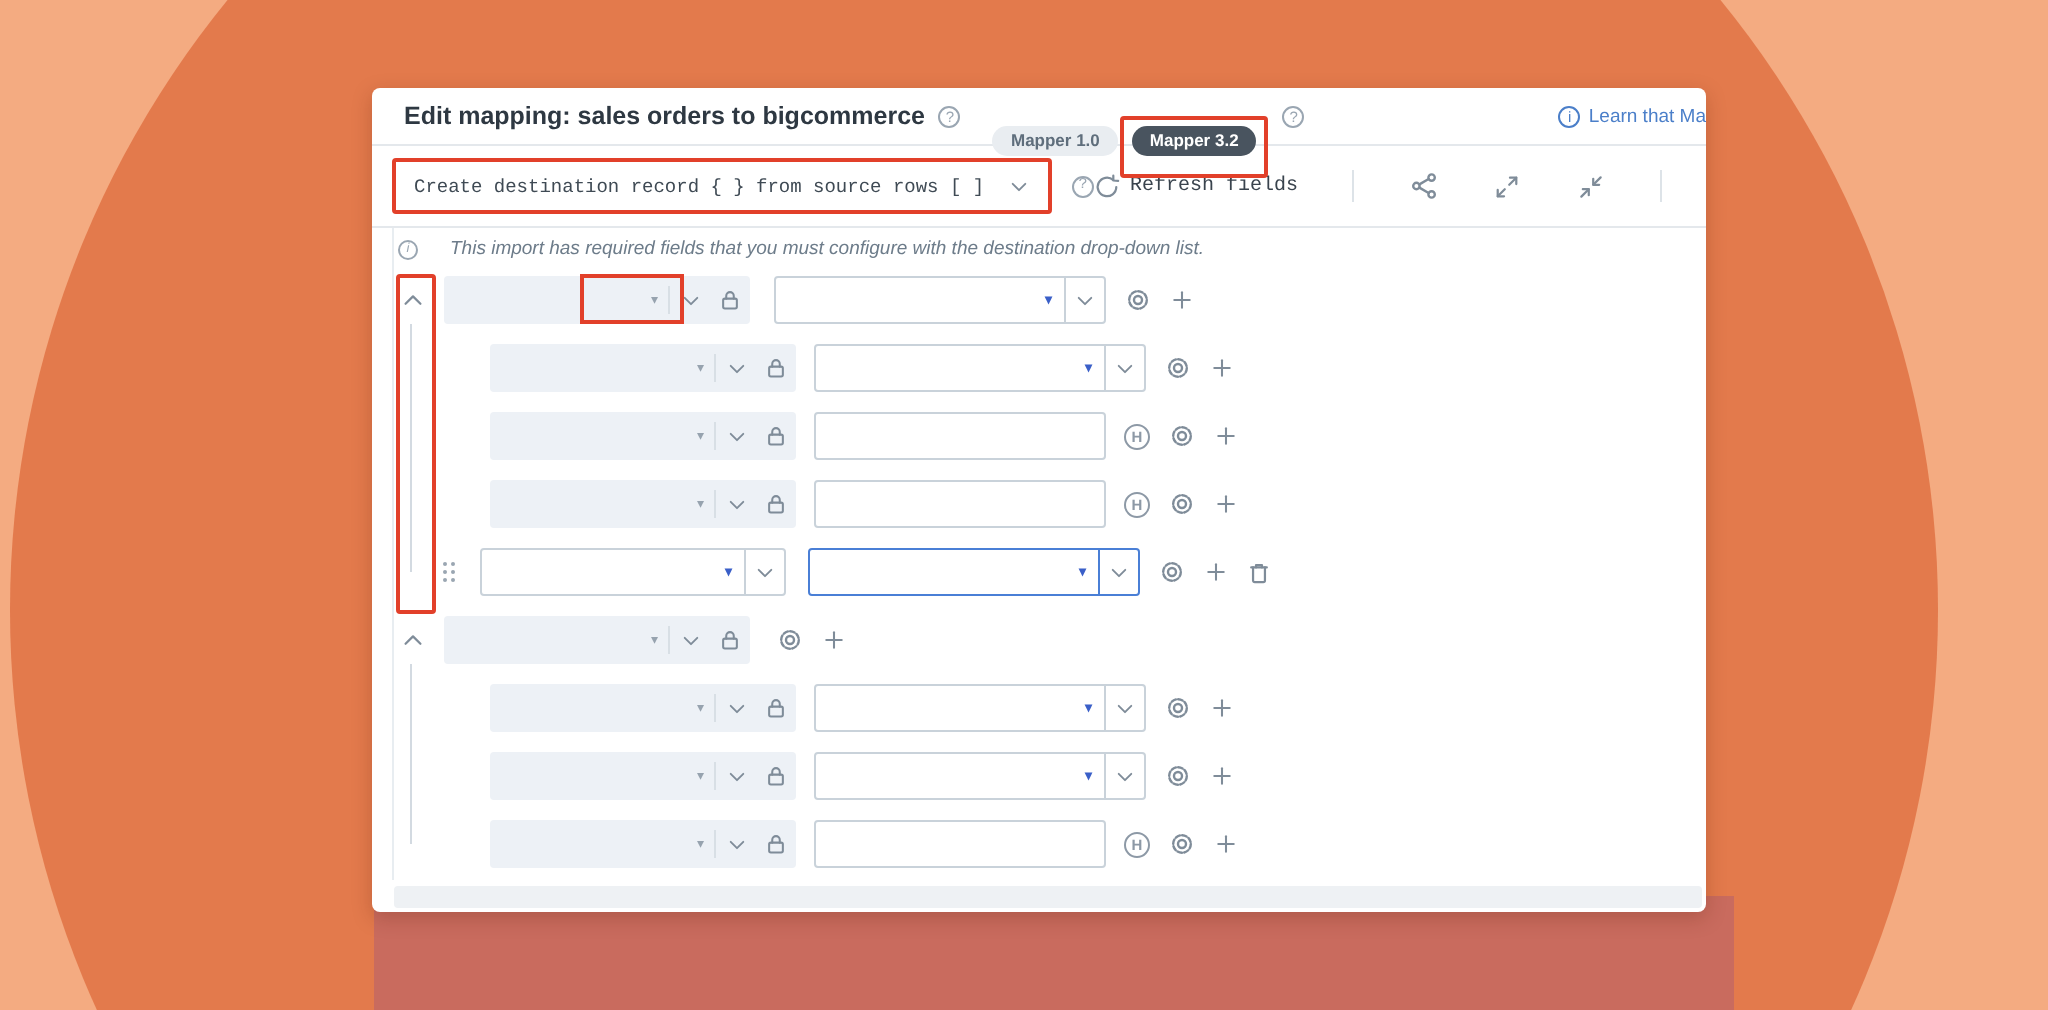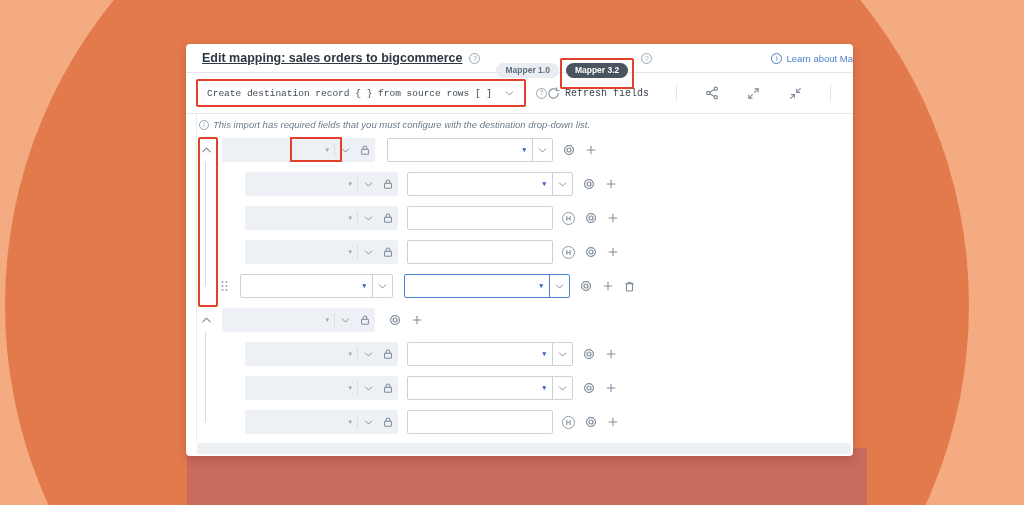--- a/index.html
+++ b/index.html
@@ -11,21 +11,21 @@
                border-radius:50%; background:#e37a4c; }
   .bg-shadow { position:absolute; left:187px; top:448px; width:680px; height:57px; background:#c96b5e; }
 
   .panel { position:absolute; left:186px; top:44px; width:667px; height:412px;
            background:#ffffff; border-radius:4px; overflow:hidden;
            box-shadow:0 3px 10px rgba(90,30,10,.25); }
 
   
   .hdr { height:29px; display:flex; align-items:center; padding:0 0 0 16px;
          border-bottom:1px solid #e4e8ec; position:relative; }
-  .hdr-title { font-size:12.5px; font-weight:bold; color:#2e3842; white-space:nowrap;text-decoration:underline; }
+  .hdr-title { font-size:12.5px; font-weight:bold; color:#2e3842; white-space:nowrap; }
   .ico-circ { width:11px; height:11px; border:1px solid #9aa6b2; border-radius:50%;
               color:#9aa6b2; font-size:7.5px; display:inline-flex; align-items:center;
               justify-content:center; flex:0 0 auto; }
   .hdr .ico-circ { margin-left:7px; }
   .pill { font-size:8.5px; font-weight:bold; border-radius:9px; padding:3px 9px;
           white-space:nowrap; line-height:1;margin-top:25px; }
   .pill1 { background:#e9edf1; color:#5f6e7c; margin-left:16px; }
   .pill2 { background:#49545f; color:#ffffff; margin-left:7px; position:relative; }
   .ann-pill2 { position:absolute; left:-6px; right:-6px; top:-5px; bottom:-11px;
                border:2px solid #e2402a; border-radius:2px; pointer-events:none; }
@@ -48,21 +48,21 @@
   .tb-div { width:1px; height:16px; background:#dde3e8; }
   .tbtn { display:flex; align-items:center; justify-content:center; width:15px; height:15px; }
   .more-dots { font-size:12px; color:#7f8c99; letter-spacing:1px; line-height:8px; }
 
   svg.ic { stroke:#7f8c99; fill:none; stroke-width:1.2; stroke-linecap:round; stroke-linejoin:round; }
 
   
   .content { position:absolute; left:0; right:0; top:70px; bottom:0; }
   .content::before { content:''; position:absolute; left:10px; top:0; bottom:16px; width:1px;
                      background:#e8edf1; }
-  .notice { position:absolute; top:5px; left:13px; display:flex; align-items:center; gap:4px;
+  .notice { position:absolute; top:5px; left:13px; display:flex; align-items:center; gap:16px;
             font-size:9.5px; font-style:italic; color:#6d7c8a; white-space:nowrap; }
   .notice .ico-circ { width:10px; height:10px; font-size:6.5px; }
 
   .mrow { position:absolute; left:0; right:0; height:24px; display:flex; align-items:center; }
   .chev-btn { width:16px; display:flex; justify-content:center; margin-left:12px; }
   .drag { margin-left:33px; width:10px; display:flex; justify-content:center; }
 
   .dest-pill { width:153px; height:24px; background:#edf1f6; border-radius:2px;
                display:flex; align-items:center; overflow:hidden; flex:0 0 auto; }
   .parent .dest-pill { margin-left:8px; }
@@ -125,21 +125,21 @@
       <span class="hdr-title">Edit mapping: sales orders to bigcommerce</span>
       <span class="ico-circ">?</span>
       <span class="pill pill1">Mapper 1.0</span>
       <span class="pill pill2">
         <span>Mapper 3.2</span>
         <span class="ann-pill2"></span>
       </span>
       <span class="ico-circ" style="margin-left:13px;">?</span>
       <span class="learn">
         <span class="ico-circ">i</span>
-        <span>Learn about Ma</span>
+        <span>Learn that Ma</span>
       </span>
     </div>
 
     <div class="toolbar">
       <span class="mode-wrap">
         <span class="mode">
           <span>Create destination record { } from source rows [ ]</span>
           <svg class="ic" width="11" height="11" viewBox="0 0 14 14">
               <polyline points="3,5 7,9 11,5"></polyline>
             </svg>

